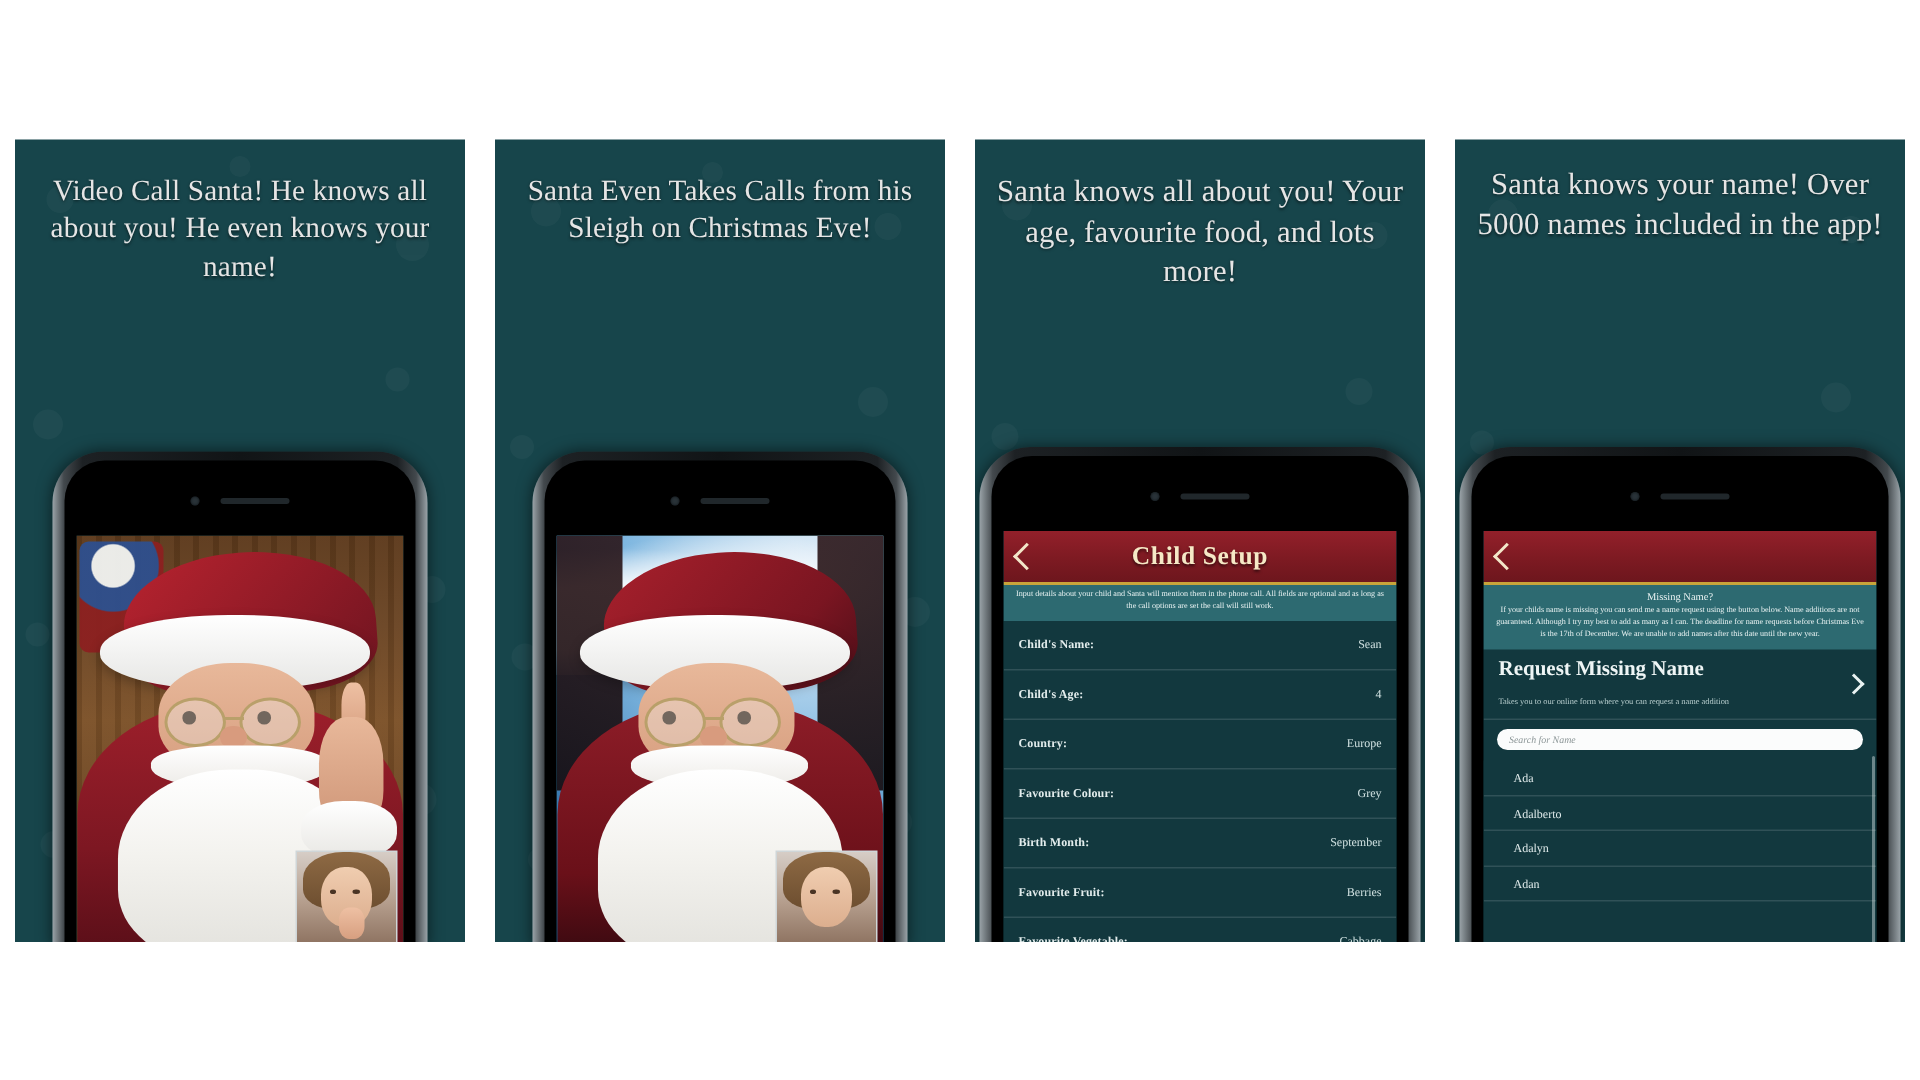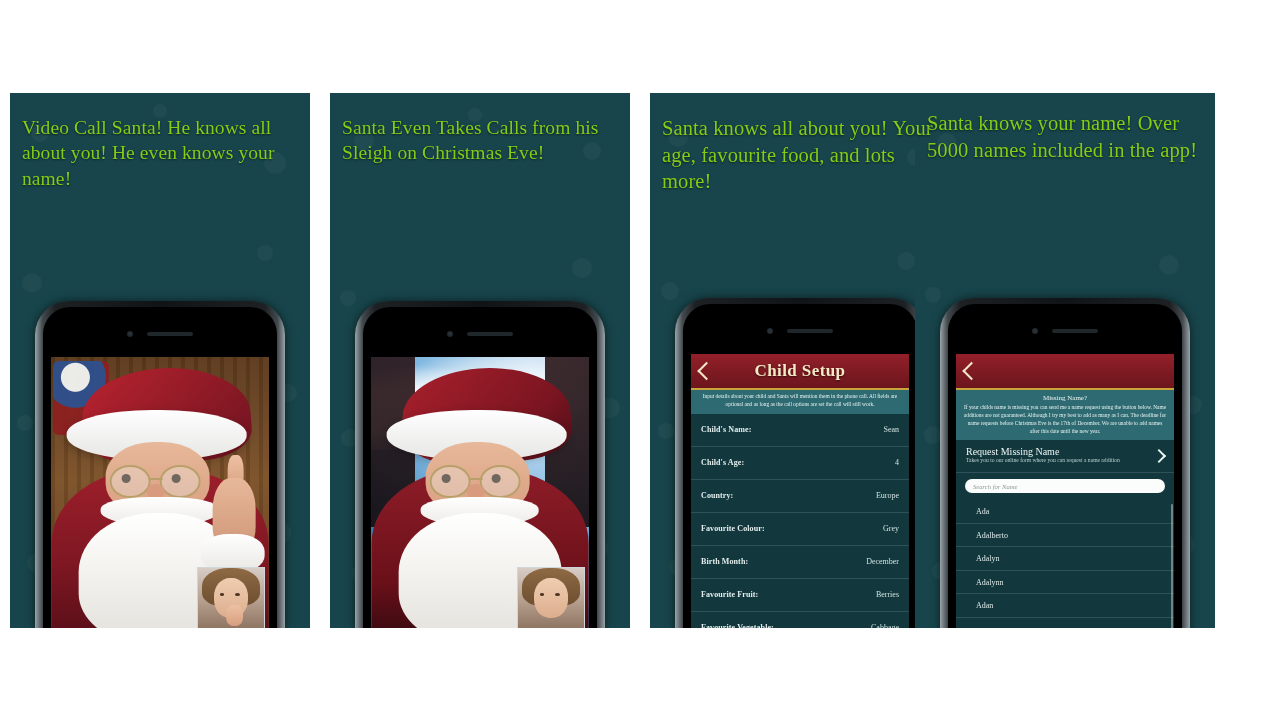--- a/index.html
+++ b/index.html
@@ -10,51 +10,51 @@
   .stage{position:relative;width:1280px;height:720px;}
 
   
   .panel{
     position:absolute;top:93px;width:300px;height:535px;
     background:#17454b;overflow:hidden;
   }
   .panel.p1{left:10px;}
   .panel.p2{left:330px;}
   .panel.p3{left:650px;}
-  .panel.p4{left:915px;}
+  .panel.p4{left:970px;}
 
   .snowbg{
     position:absolute;inset:0;pointer-events:none;opacity:.28;
   }
 
   
   .headline{
     position:relative;z-index:3;
-    color:#84cc16;
+    text-align:center;color:#e5e5e5;
     font-family:"Liberation Serif", serif;
     padding:22px 12px 0 12px;
     line-height:1.30;
     text-shadow:0 1px 2px rgba(0,0,0,.55);
     letter-spacing:.1px;
   }
   .p1 .headline, .p2 .headline{font-size:19.5px;}
   .p3 .headline, .p4 .headline{font-size:20.5px;}
   .p3 .headline{}
   .p4 .headline{padding-top:17px;}
 
   
   .phone{
     position:absolute;left:50%;transform:translateX(-50%);
     border-radius:34px 34px 0 0;
     background:linear-gradient(90deg,#9aa3a8 0%,#43494d 3%,#1d2124 8%,#111416 50%,#1d2124 92%,#43494d 97%,#9aa3a8 100%);
     box-shadow:0 0 10px rgba(0,0,0,.55);
     padding:0;
   }
   .p1 .phone,.p2 .phone{top:208px;width:250px;height:330px;}
-  .p3 .phone,.p4 .phone{top:205px;width:250px;height:335px;}
+  .p3 .phone,.p4 .phone{top:205px;width:294px;height:335px;}
 
   .phone-inner{
     position:absolute;left:8px;right:8px;top:6px;bottom:0;
     background:#000;border-radius:27px 27px 0 0;overflow:hidden;
   }
   .notch-row{
     position:absolute;top:22px;left:0;right:0;height:10px;
     display:flex;align-items:center;justify-content:center;gap:14px;
   }
   .cam{width:6px;height:6px;border-radius:50%;background:#2a3339;box-shadow:inset 0 0 2px #0c1114;}
@@ -197,21 +197,21 @@
     color:#e3eded;font-size:8px;
   }
   .row .lbl{font-weight:700;letter-spacing:.1px;}
   .row .val{color:#cfe0e0;}
 
   
   .req-row{
     padding:6px 10px 7px 10px;position:relative;
     border-bottom:1px solid rgba(255,255,255,.13);
   }
-  .req-title{color:#eef5f5;font-size:10px;font-weight:400;margin-bottom:0;}
+  .req-title{color:#eef5f5;font-size:14px;font-weight:700;margin-bottom:10px;}
   .req-sub{color:#b9cfcf;font-size:5.6px;line-height:1.4;padding-right:16px;}
   .req-chev{
     position:absolute;right:10px;top:50%;
     width:8px;height:8px;border-right:2.5px solid #e9f2f2;border-bottom:2.5px solid #e9f2f2;
     transform:translateY(-50%) rotate(-45deg);
   }
   .search-wrap{padding:6px 9px 7px 9px;}
   .search-box{
     height:14px;border-radius:8px;background:#fbfcfc;
     display:flex;align-items:center;padding:0 8px;
@@ -380,21 +380,21 @@
               <div class="row">
                 <span class="lbl">Country:</span>
                 <span class="val">Europe</span>
               </div>
               <div class="row">
                 <span class="lbl">Favourite Colour:</span>
                 <span class="val">Grey</span>
               </div>
               <div class="row">
                 <span class="lbl">Birth Month:</span>
-                <span class="val">December</span>
+                <span class="val">September</span>
               </div>
               <div class="row">
                 <span class="lbl">Favourite Fruit:</span>
                 <span class="val">Berries</span>
               </div>
               <div class="row">
                 <span class="lbl">Favourite Vegetable:</span>
                 <span class="val">Cabbage</span>
               </div>
 
@@ -439,21 +439,20 @@
               <div class="req-sub">Takes you to our online form where you can request a name addition</div>
               <span class="req-chev"></span>
             </div>
             <div class="search-wrap">
               <div class="search-box">Search for Name</div>
             </div>
             <div class="app-list">
               <div class="name-row">Ada</div>
               <div class="name-row">Adalberto</div>
               <div class="name-row">Adalyn</div>
-              <div class="name-row">Adalynn</div>
               <div class="name-row">Adan</div>
 
             </div>
             <div class="scrollbar"></div>
           </div>
         </div>
       </div>
     </div>
   </div>
 

